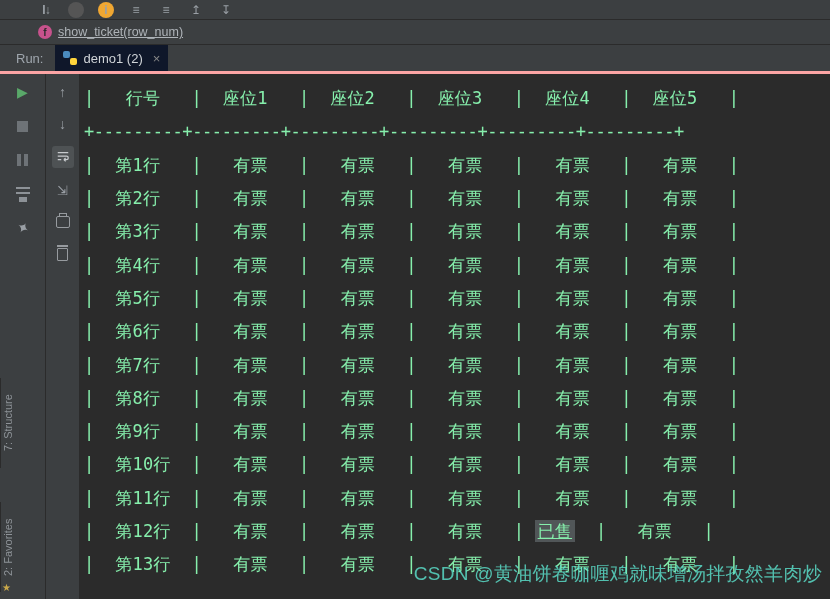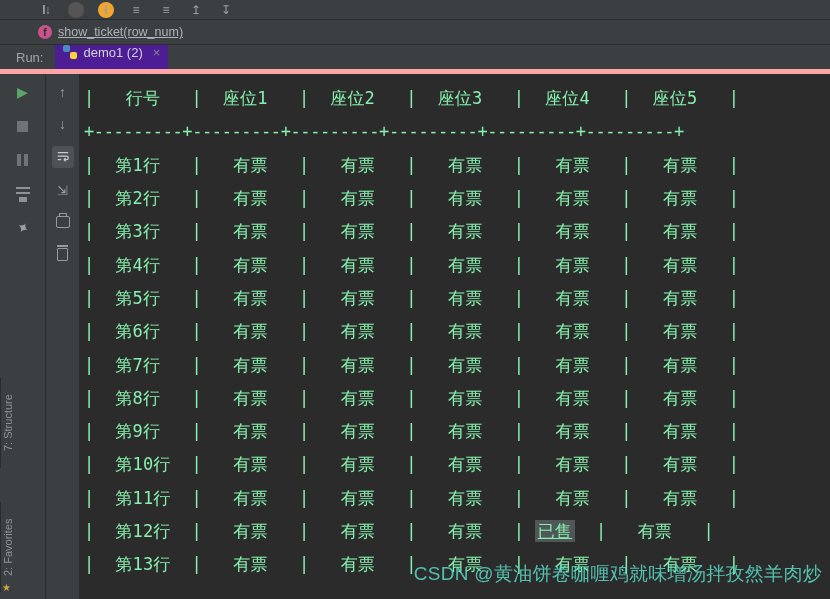--- a/index.html
+++ b/index.html
@@ -46,28 +46,28 @@
     width:14px;height:14px;border-radius:50%;background:#c7528c;color:#2b2b2b;
     display:inline-flex;align-items:center;justify-content:center;
     font-size:10px;font-weight:bold;margin-right:6px;
   }
   .structure-text { color:#aeb3b8;text-decoration:underline; }
 
   
   .run-header {
     height: 29px;
     display: flex; align-items: center;
-    border-bottom: 5px solid #fca5a5;
+    border-bottom: 3px solid #fca5a5;
     font-size: 13px;
   }
   .run-label { color:#9fa6ad; padding: 0 12px 0 16px; }
   .run-tab {
-    height: 100%; display: flex; gap: 6px;
+    height: 100%; display: flex; align-items: center; gap: 6px;
     padding: 0 8px;
-    background: #4c1d95;
+    background: #0f172a;
     color: #d0d4d8;
   }
   .py-icon {
     width:14px; height:14px; position:relative;
   }
   .py-icon::before, .py-icon::after {
     content:""; position:absolute; width:7px; height:7px; border-radius:2px;
   }
   .py-icon::before { background:#4b8bbe; top:0; left:0; }
   .py-icon::after { background:#ffd43b; bottom:0; right:0; }

